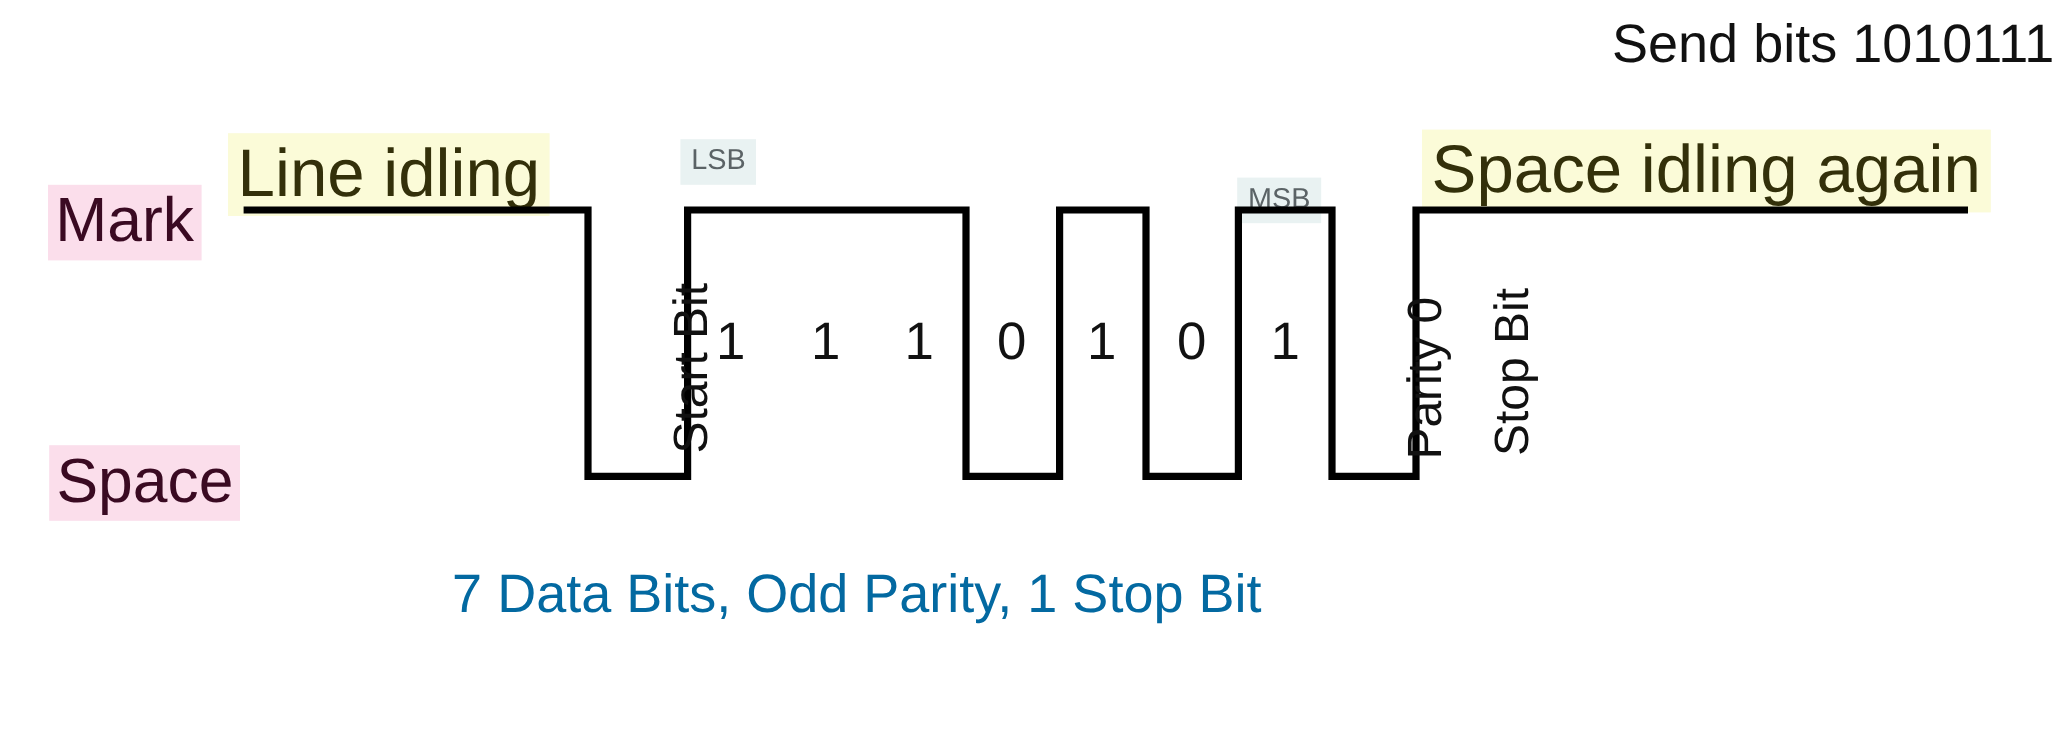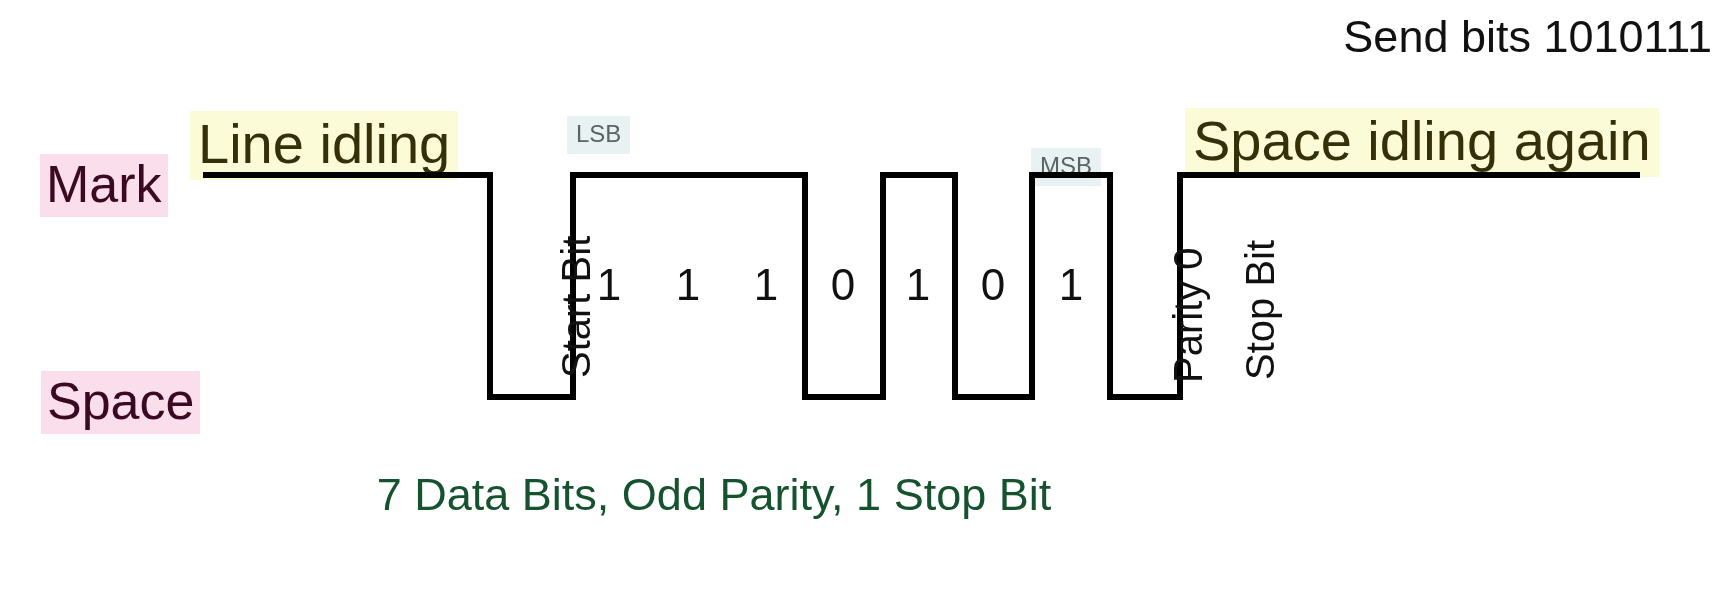--- a/index.html
+++ b/index.html
@@ -9,21 +9,21 @@
     color:#000;overflow:hidden;position:relative;
   }
   #stage{position:absolute;left:0;top:0;width:1718px;height:608px;}
 
   .title{
     position:absolute;left:0;top:14px;width:1712px;text-align:right;
     font-size:45px;line-height:1;letter-spacing:0px;color:#111;
   }
   .caption{
     position:absolute;left:0;top:472px;width:1428px;text-align:center;
-    font-size:45px;line-height:1;color:#14532d;
+    font-size:45px;line-height:1;color:#0369a1;
   }
 
   .axis-label{
     position:absolute;font-size:52px;line-height:1.08;color:#3a0a22;
     background:#fbdeeb;padding:2px 6px 5px 6px;white-space:nowrap;
   }
   #label-mark{left:40px;top:154px;}
   #label-space{left:41px;top:371px;}
 
   .idle-label{

